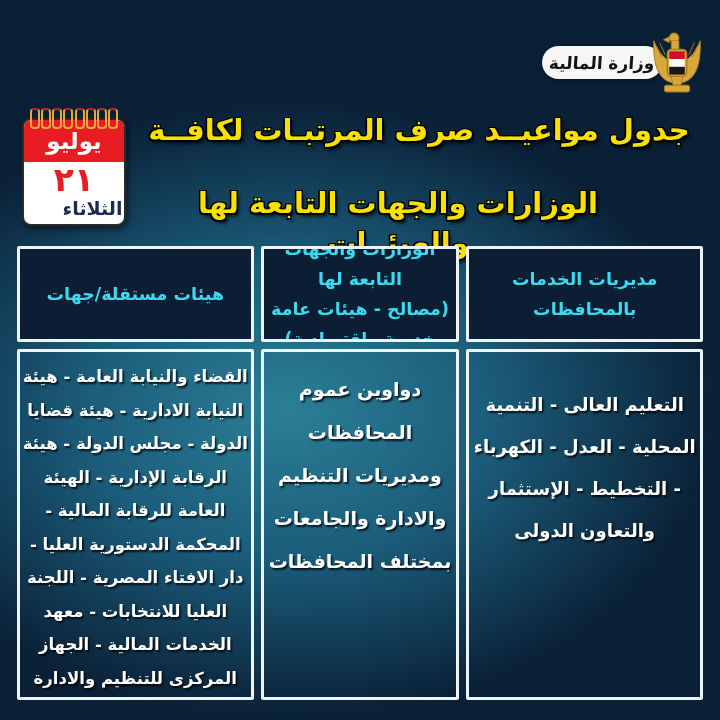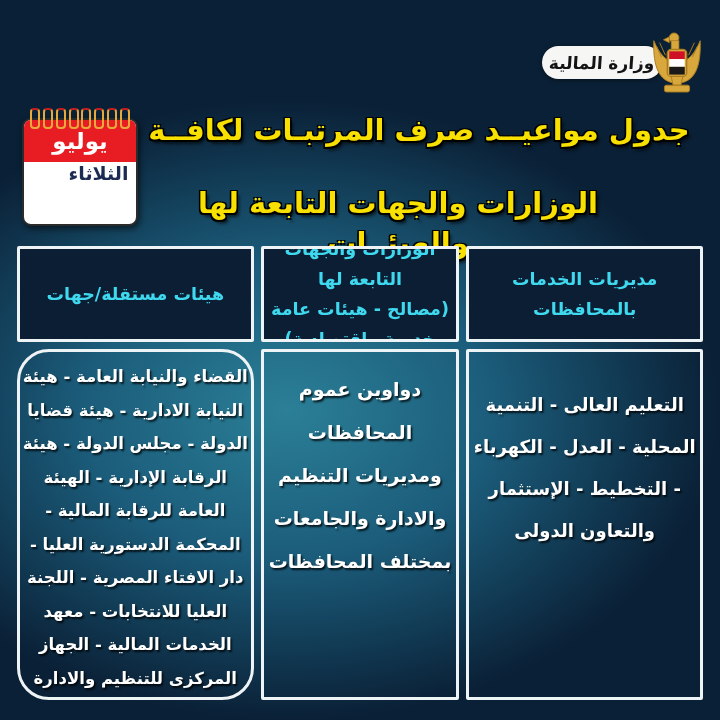--- a/index.html
+++ b/index.html
@@ -10,21 +10,21 @@
   }
   
   .logo-box{
     position:absolute;top:46px;right:58px;width:120px;height:33px;
     background:#f6f6f4;border-radius:17px;display:flex;align-items:center;justify-content:center;
     box-shadow:0 1px 4px rgba(0,0,0,.5);z-index:1;
   }
   .logo-box span{font-weight:bold;font-size:17px;color:#141414;transform:skewX(-4deg);}
   .eagle{position:absolute;top:25px;right:14px;width:58px;height:74px;z-index:2;}
   
-  .calendar{position:absolute;top:108px;left:22px;width:116px;height:118px;}
+  .calendar{position:absolute;top:108px;left:22px;width:104px;height:118px;}
   .cal-rings{position:absolute;top:0;left:8px;right:8px;display:flex;justify-content:space-between;z-index:3;}
   .cal-rings i{width:6px;height:17px;border:2.5px solid #e8a93a;border-top-color:#c81d20;border-radius:4px;background:transparent;}
   .cal-card{
     position:absolute;top:10px;left:0;right:0;height:104px;background:#ffffff;
     border:2px solid #2b2b2b;border-radius:9px;overflow:hidden;
     box-shadow:2px 3px 6px rgba(0,0,0,.55);
   }
   .cal-month{height:42px;background:#e71d23;display:flex;align-items:center;justify-content:center;
     color:#fff;font-weight:bold;font-size:23px;}
   .cal-day{margin-top:1px;text-align:center;color:#e71d23;font-weight:bold;font-size:33px;line-height:34px;}
@@ -47,21 +47,21 @@
     background:#0c1e33;display:flex;align-items:center;justify-content:center;
     color:#3fd9ef;font-weight:bold;font-size:17.5px;line-height:30px;
     text-align:center;white-space:pre-line;
   }
   .bcell{
     background:transparent;color:#ffffff;font-weight:bold;text-align:center;white-space:pre-line;
     text-shadow:1.5px 1.5px 2px rgba(0,0,0,.8);
   }
   .b-ministries{font-size:18px;line-height:42px;padding-top:32px;}
   .b-directorates{font-size:19px;line-height:43px;padding-top:16px;}
-  .b-independent{font-size:16.5px;line-height:33.5px;padding-top:8px;border-radius:32px;}
+  .b-independent{font-size:16.5px;line-height:33.5px;padding-top:8px;}
 </style>
 </head>
 <body>
 
 <div class="stage">
 
   <div class="logo-box">
     <span>وزارة المالية</span>
   </div>
   <svg class="eagle" viewBox="0 0 60 76">
@@ -89,20 +89,21 @@
         <i></i>
         <i></i>
         <i></i>
         <i></i>
         <i></i>
         <i></i>
         <i></i>
     </div>
     <div class="cal-card">
       <div class="cal-month">يوليو</div>
+      <div class="cal-day">٢١</div>
       <div class="cal-weekday">الثلاثاء</div>
     </div>
   </div>
 
   <div class="title">
     <div class="l1">جدول مواعيــد صرف المرتبـات لكافــة</div>
     <div class="l2">الوزارات والجهات التابعة لها والهيئــات</div>
   </div>
 
   <div class="grid">

